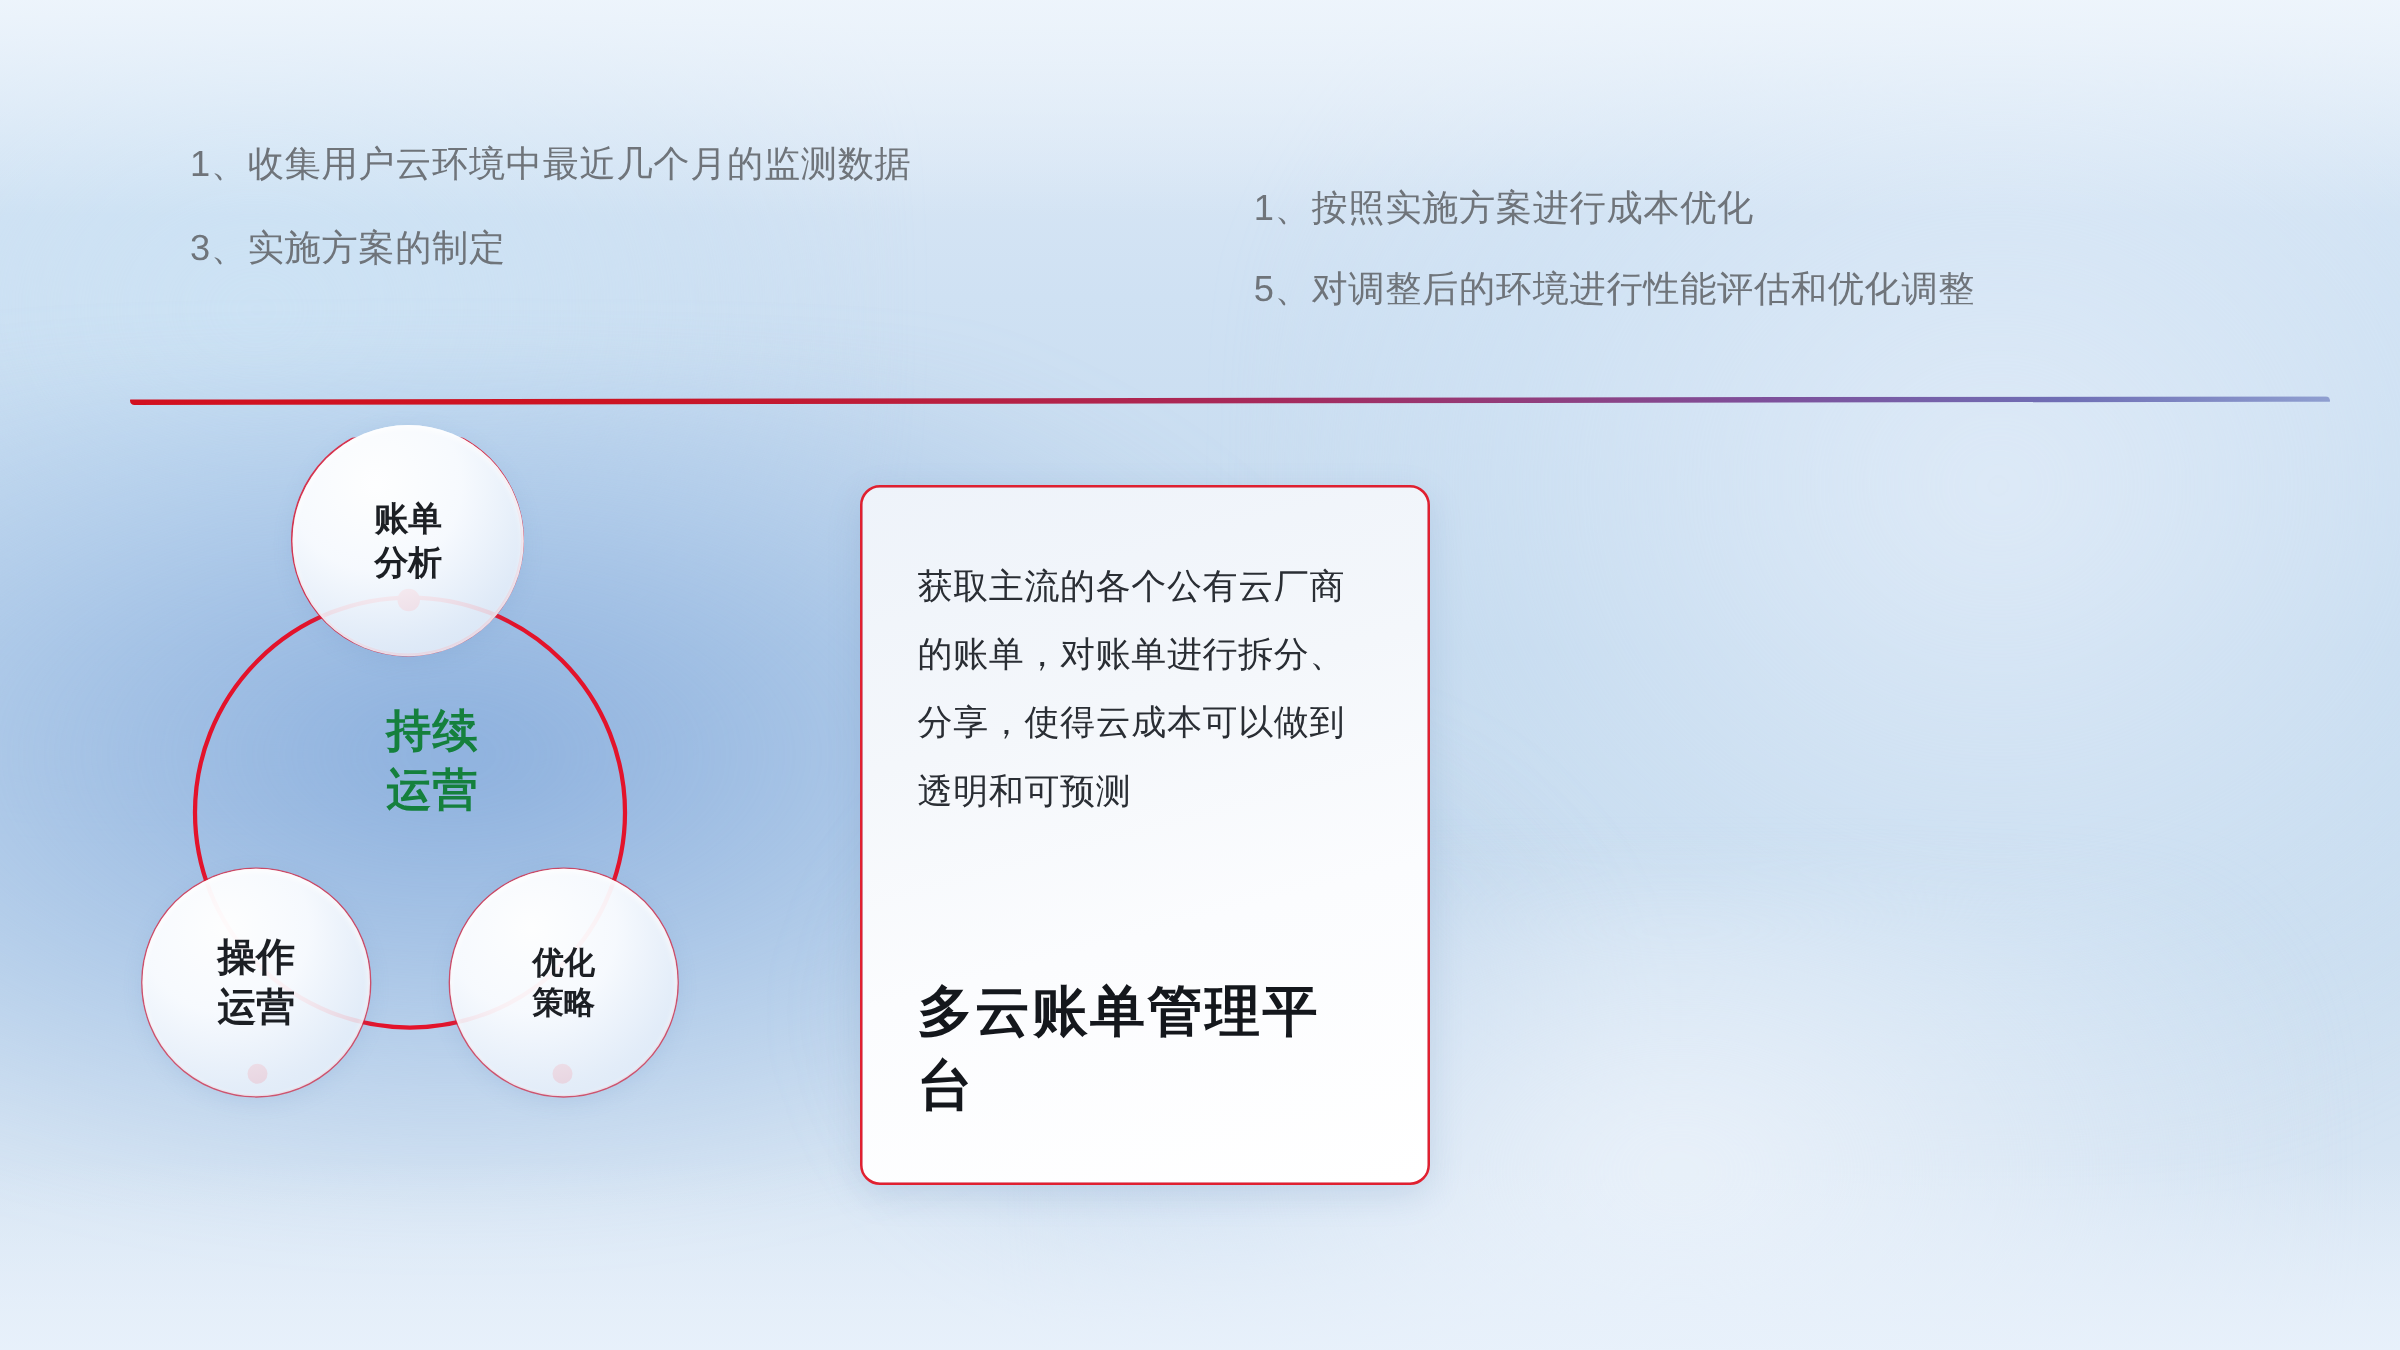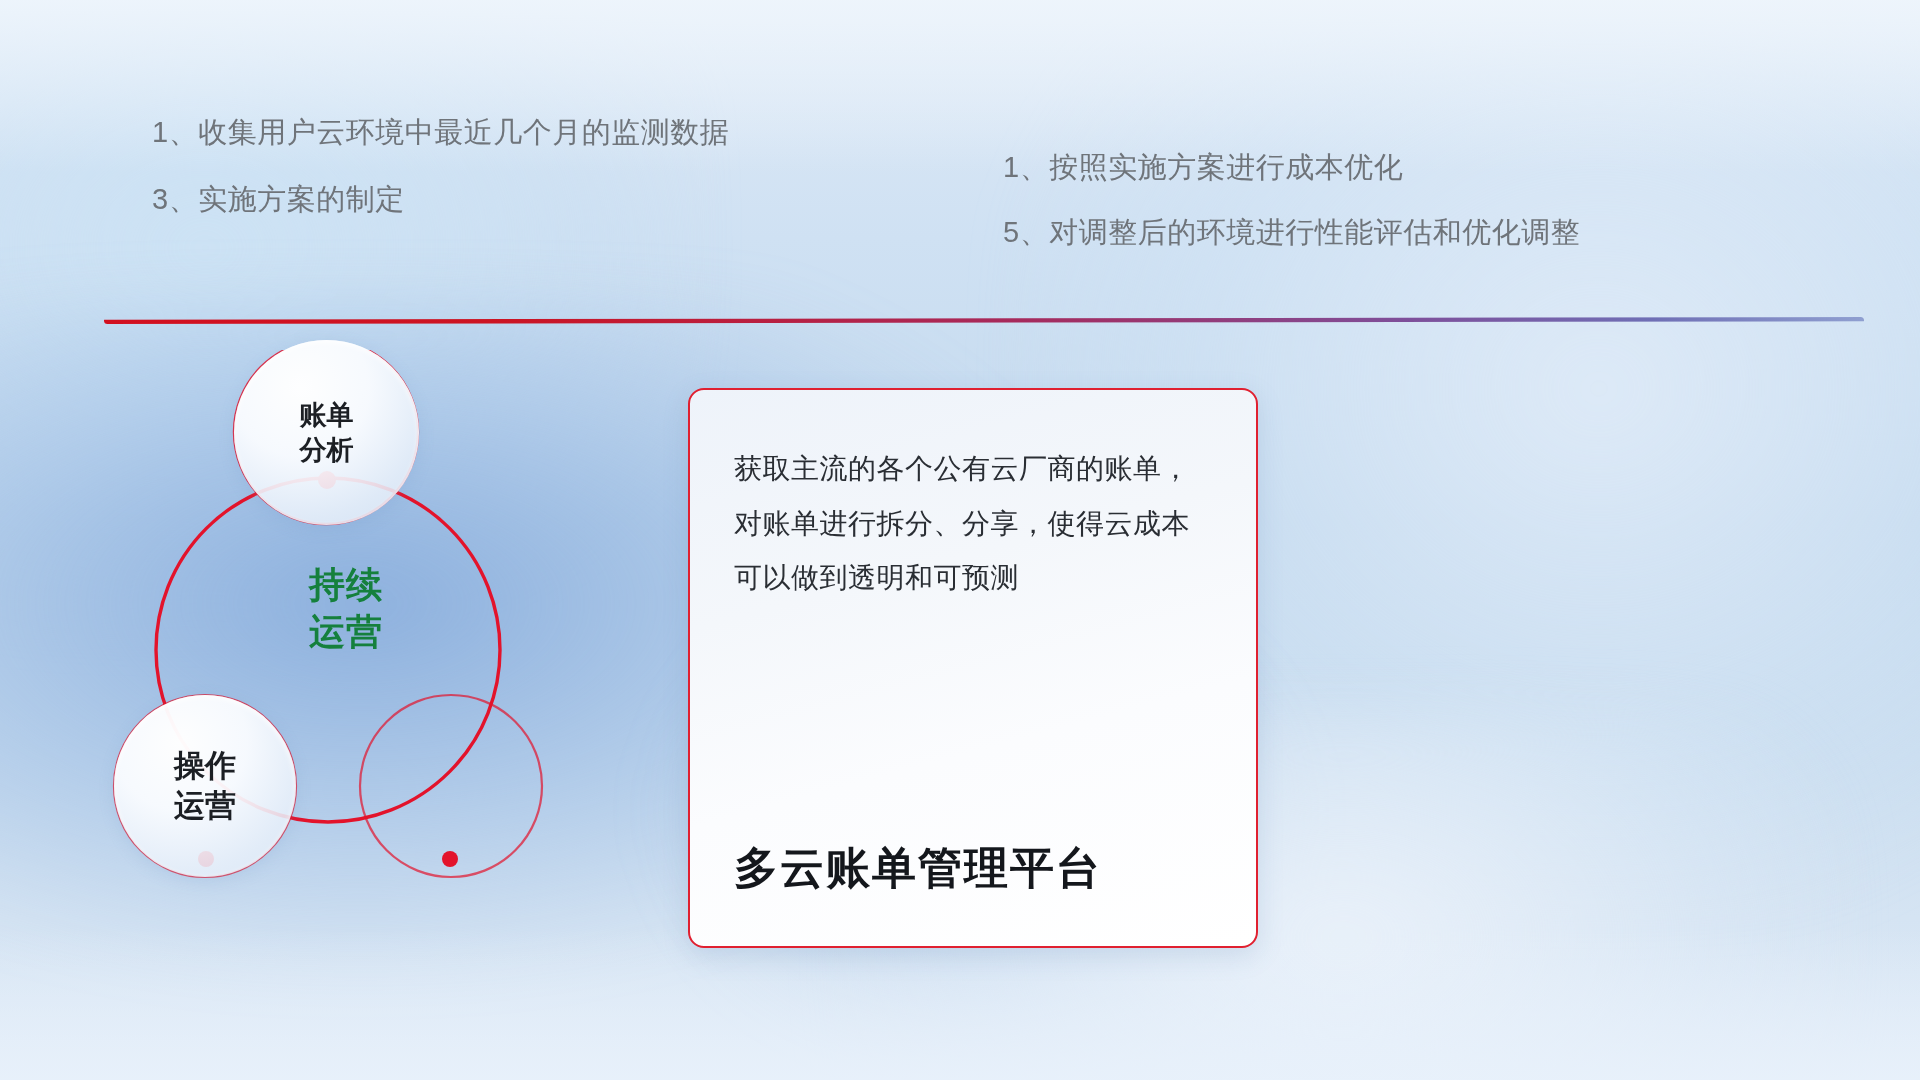--- a/index.html
+++ b/index.html
@@ -98,21 +98,21 @@
   .center-label {
     position:absolute; left:168px; top:212px; width:160px;
     text-align:center; color:#15803d; font-weight:bold;
     font-size:36px; line-height:1.3; letter-spacing:1px;
   }
   .center-label span { display:block; }
 
   
   .card {
     position:absolute;
-    top:388px; width:570px; height:560px;
+    top:388px; width:456px; height:560px;
     border-radius:16px;
     border:2px solid #e02030;
     background:linear-gradient(165deg, #eef3fa 0%, #f4f7fb 34%, #fbfcfe 62%, #ffffff 100%);
     box-shadow:0 8px 26px rgba(90,130,180,0.18);
     padding:52px 44px 0 44px;
     display:flex; flex-direction:column;
   }
   .card-left  { left:688px; }
   .card-right { left:1307px; }
   .card-body {
@@ -176,20 +176,24 @@
     <div class="bubble bubble-top">
       <span>账单</span>
       <span>分析</span>
     </div>
 
     <div class="bubble bubble-left">
       <span>操作</span>
       <span>运营</span>
     </div>
 
+    <div class="bubble bubble-right">
+      <span>优化</span>
+      <span>策略</span>
+    </div>
 
     <div class="center-label">
       <span>持续</span>
       <span>运营</span>
     </div>
   </div>
 
   <div class="card card-left">
     <div class="card-body">获取主流的各个公有云厂商的账单，对账单进行拆分、分享，使得云成本可以做到透明和可预测</div>
     <div class="card-rule"></div>

